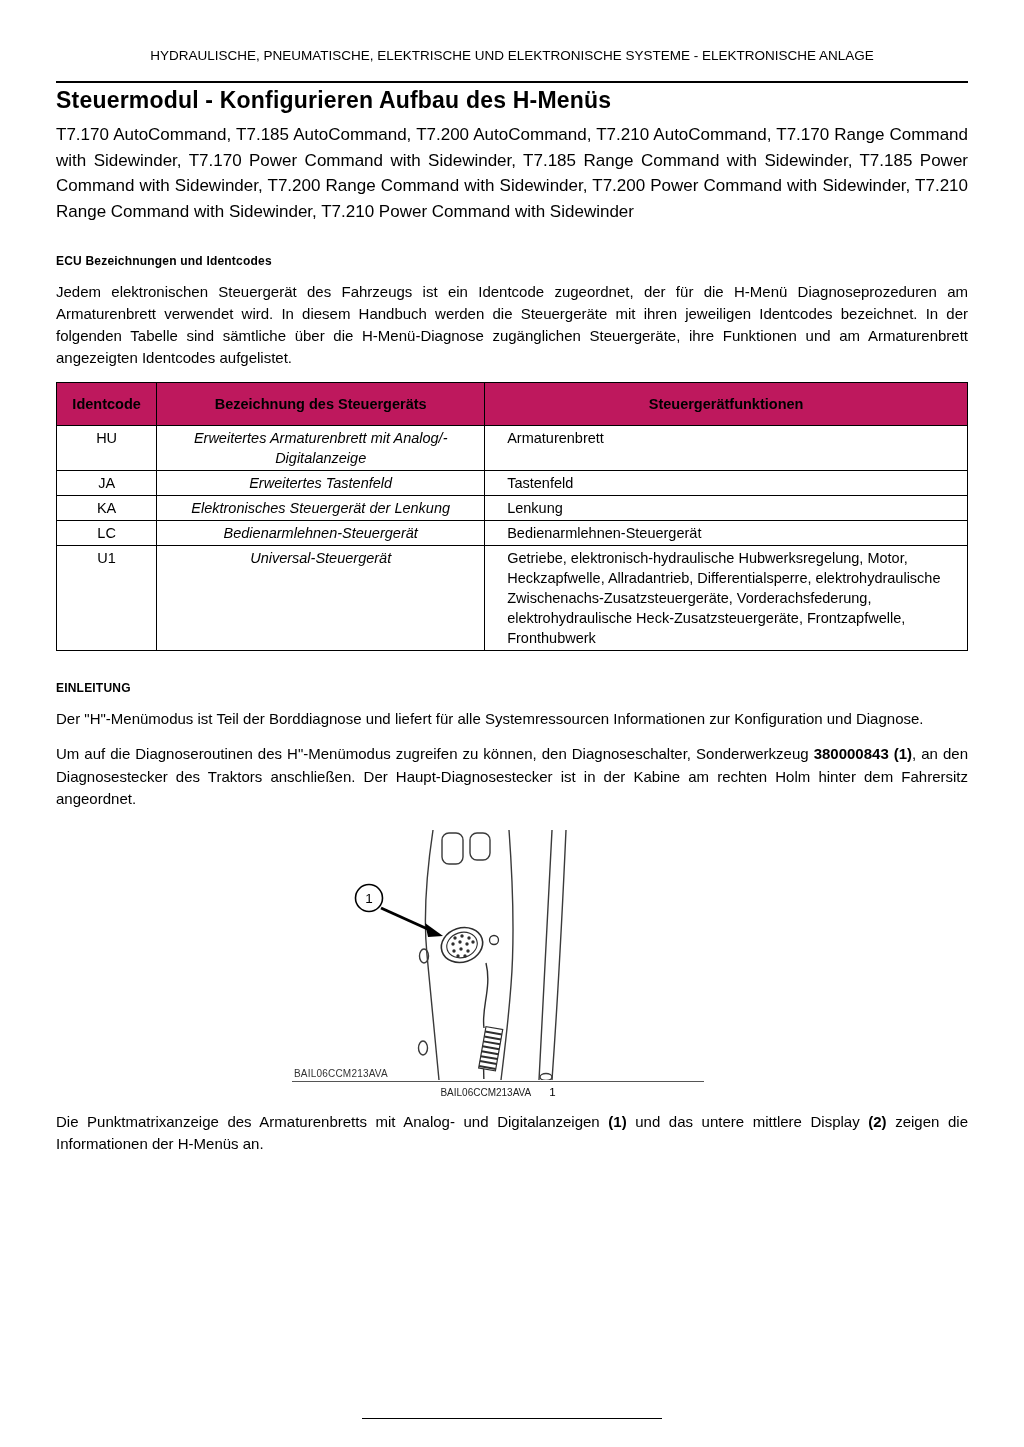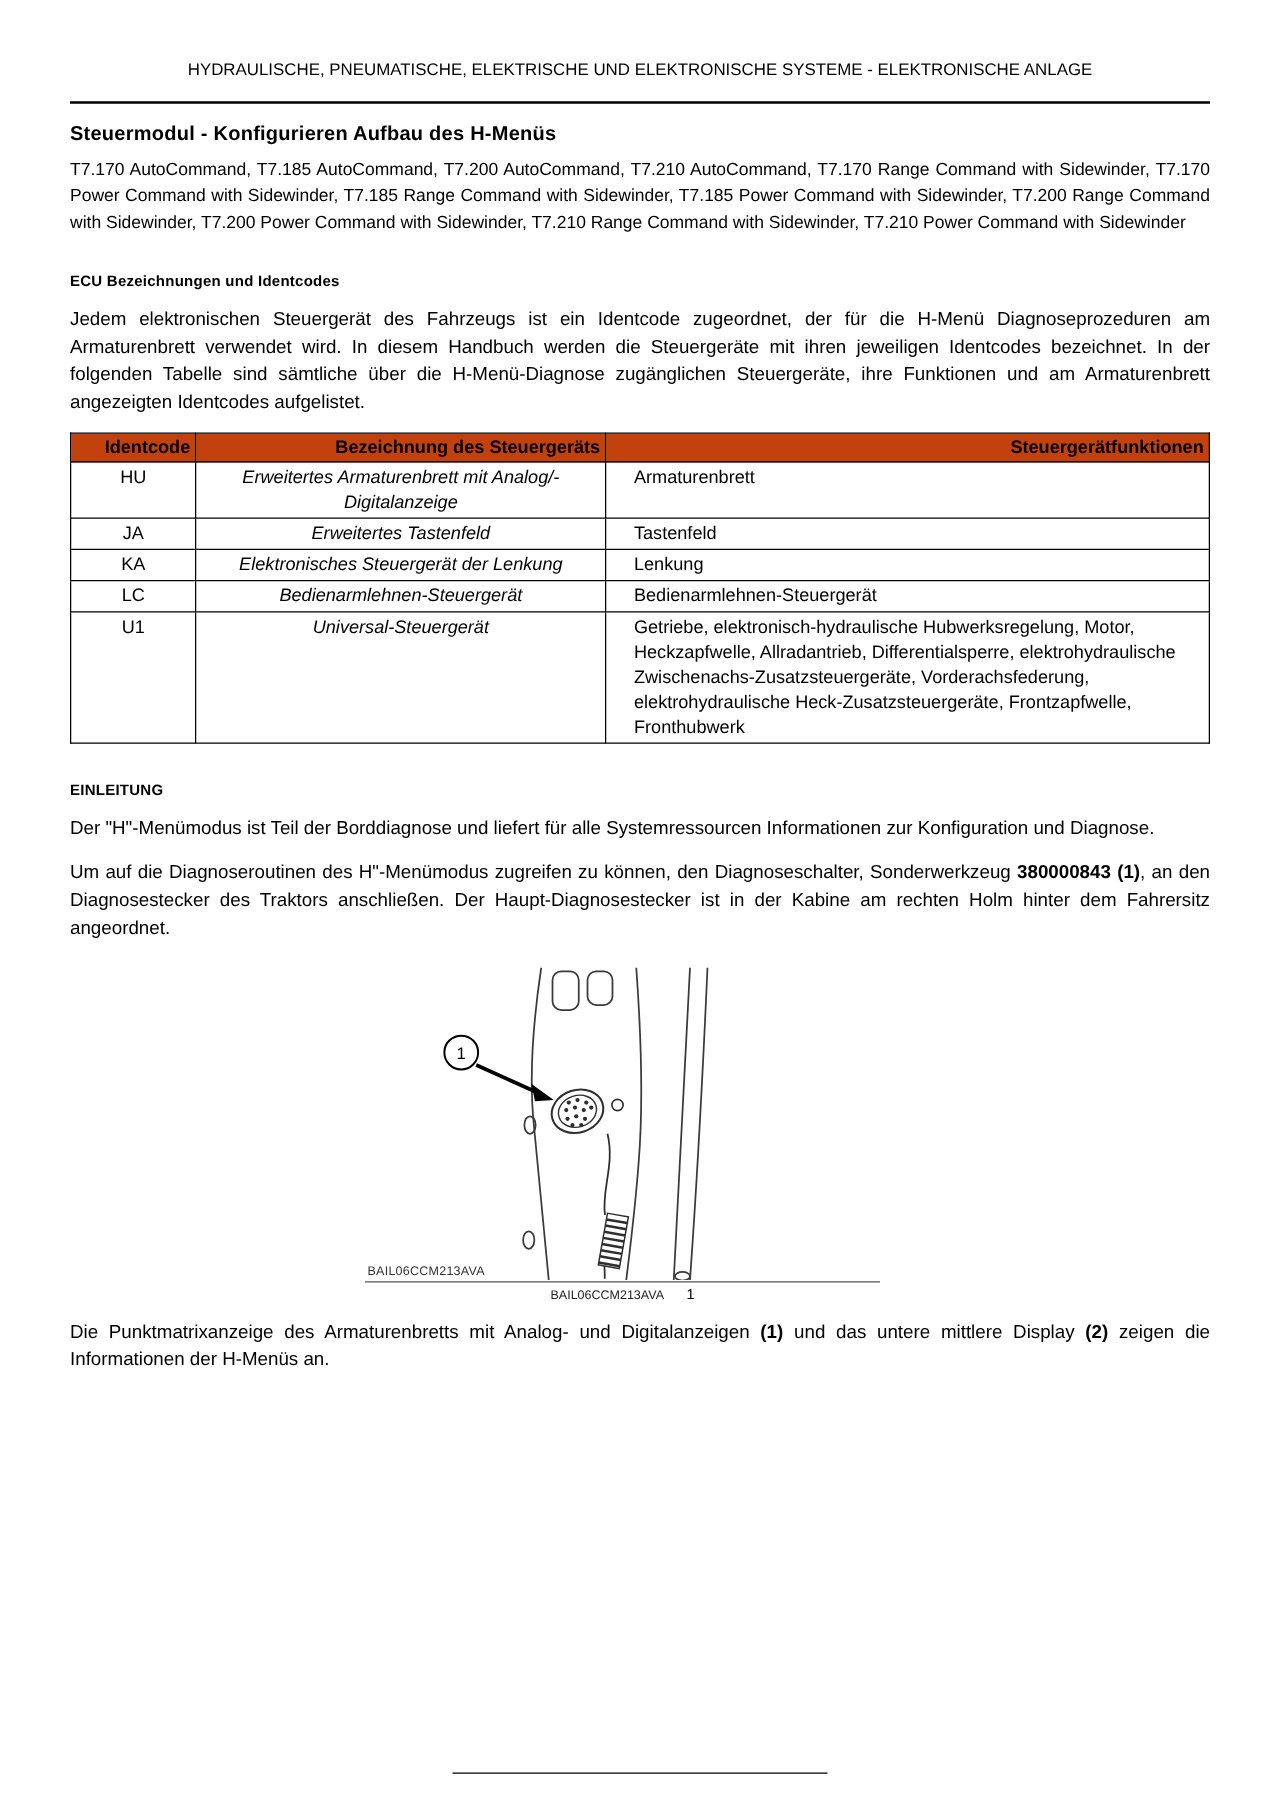--- a/index.html
+++ b/index.html
@@ -4,30 +4,30 @@
 <style>
   * { margin:0; padding:0; box-sizing:border-box; }
   html,body { background:#ffffff; }
   body { font-family:"Liberation Sans", sans-serif; color:#000; }
   .page { position:relative; width:1024px; height:1447px; background:#fff; overflow:hidden; }
   .content { padding:46px 56px 0 56px; }
 
   .doc-header { text-align:center; font-size:13.5px; line-height:1.5; max-width:880px; margin:0 auto; }
   .top-rule { border:none; border-top:2px solid #000; margin-top:15px; }
 
-  .page-title { font-size:16px; font-weight:bold; margin-top:16px; letter-spacing:0.2px; }
-  .models { font-size:14px; line-height:1.5; margin-top:8px; text-align:justify; }
+  .page-title { font-size:23px; font-weight:bold; margin-top:4px; letter-spacing:0.2px; }
+  .models { font-size:17px; line-height:1.5; margin-top:8px; text-align:justify; }
 
   .section-heading { font-size:12px; font-weight:bold; margin-top:30px; letter-spacing:0.2px; }
   .para { font-size:15px; line-height:1.47; margin-top:13px; text-align:justify; }
   .b { font-weight:bold; }
 
   table.ecu { width:100%; border-collapse:collapse; margin-top:13px; font-size:14.5px; table-layout:fixed; }
   .ecu th, .ecu td { border:1.5px solid #000; }
-  .ecu th { background:#c2410c; font-weight:bold; padding:3px 4px; text-align:right; }
+  .ecu th { background:#be185d; font-weight:bold; padding:13px 4px; text-align:center; }
   .ecu td { padding:2px 22px; vertical-align:top; line-height:1.38; }
   .col-code { width:11%; }
   .col-name { width:36%; }
   .col-func { width:53%; }
   td.cell-code { text-align:center; }
   td.cell-name { text-align:center;font-style:italic; }
   td.cell-func { text-align:left; }
 
   .figure-wrap { margin-top:20px; margin-left:236px; width:412px; }
   .figure { position:relative; border-bottom:1.5px solid #555; height:252px; }

